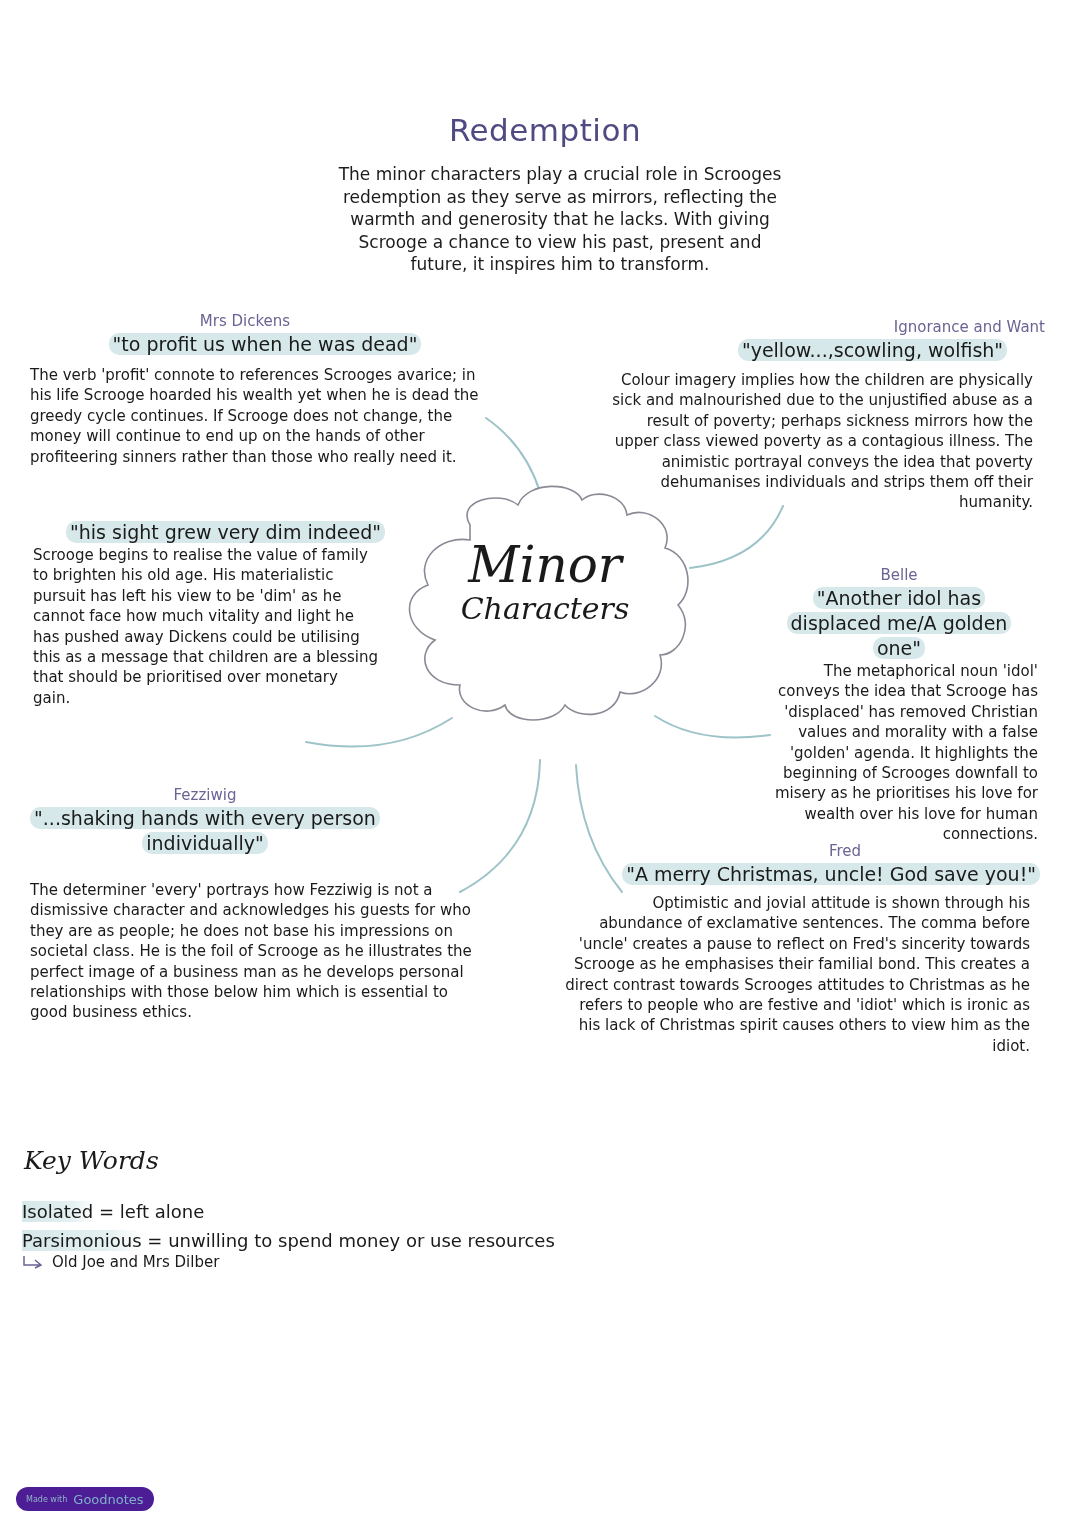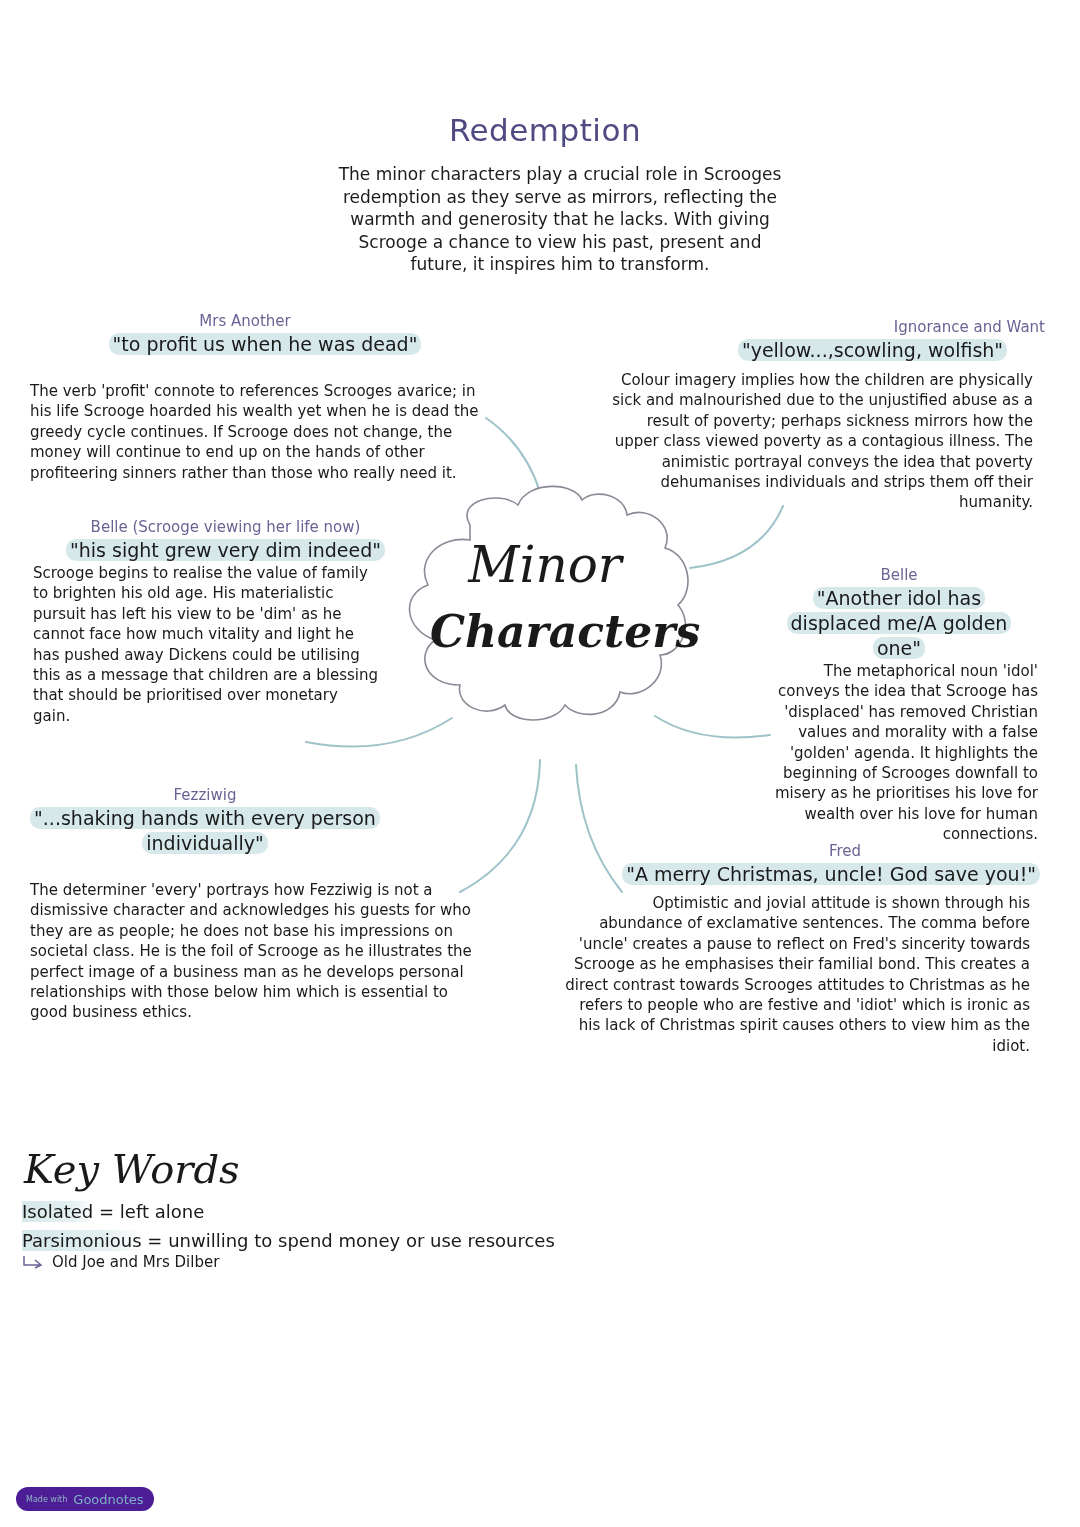--- a/index.html
+++ b/index.html
@@ -29,21 +29,21 @@
     .left { text-align: left; }
     .right { text-align: right; }
 
     .cloud-text {
       font-family: "DejaVu Serif", serif; font-style: italic; color: #1a1a1a;
       text-align: center; line-height: 1;
     }
 
     .kw-title {
       left: 24px; top: 1146px; font-family: "DejaVu Serif", serif; font-style: italic;
-      font-size: 40px; color: #1a1a1a;
+      font-size: 25px; color: #1a1a1a;
     }
     .kw-term { font-size: 18px; color: #1a1a1a; }
     .kw-term .hl { background: linear-gradient(90deg, #d6e8ea 0%, #e4f0f1 70%, rgba(255,255,255,0) 100%); }
     .kw-sub { font-size: 15px; color: #1a1a1a; margin-top: 2px; display: flex; align-items: center; gap: 8px; }
     .arrow-icon { width: 22px; height: 14px; display: inline-block; }
 
     .badge {
       left: 16px; top: 1487px; height: 24px; padding: 0 10px; border-radius: 12px;
       background: #4c1d95; display: flex; align-items: center; gap: 6px;
     }
@@ -82,41 +82,40 @@
              C 415 560, 440 535, 470 540
              Z"></path>
   </g>
 </svg>
 
 <div class="abs title">Redemption</div>
 <div class="abs intro">The minor characters play a crucial role in Scrooges redemption as they serve as mirrors, reflecting the warmth and generosity that he lacks. With giving Scrooge a chance to view his past, present and future, it inspires him to transform.</div>
 
 <div class="abs cloud-text" style="left:430px; top:540px; width:230px;">
   <div style="font-size:50px;">Minor</div>
-  <div style="font-size:44px; margin-top:20px;font-weight:bold;">Characters</div>
+  <div style="font-size:30px; margin-top:4px;">Characters</div>
 </div>
 
 <div class="abs" style="left:30px; top:312px; width:460px;">
-  <div class="name" style="width:430px;">Mrs Another</div>
+  <div class="name" style="width:430px;">Mrs Dickens</div>
   <div class="quote-wrap" style="width:470px; margin-top:2px;">
     <span class="quote">"to profit us when he was dead"</span>
   </div>
-  <div class="body-text left" style="margin-top:24px;">The verb 'profit' connote to references Scrooges avarice; in his life Scrooge hoarded his wealth yet when he is dead the greedy cycle continues. If Scrooge does not change, the money will continue to end up on the hands of other profiteering sinners rather than those who really need it.</div>
+  <div class="body-text left" style="margin-top:8px;">The verb 'profit' connote to references Scrooges avarice; in his life Scrooge hoarded his wealth yet when he is dead the greedy cycle continues. If Scrooge does not change, the money will continue to end up on the hands of other profiteering sinners rather than those who really need it.</div>
 </div>
 
 <div class="abs" style="left:600px; top:318px; width:433px;">
   <div class="name" style="margin-left:90px; width:355px;text-align:right;">Ignorance and Want</div>
   <div class="quote-wrap" style="margin-left:90px; width:365px; margin-top:2px;">
     <span class="quote">"yellow...,scowling, wolfish"</span>
   </div>
   <div class="body-text right" style="margin-top:7px;">Colour imagery implies how the children are physically sick and malnourished due to the unjustified abuse as a result of poverty; perhaps sickness mirrors how the upper class viewed poverty as a contagious illness. The animistic portrayal conveys the idea that poverty dehumanises individuals and strips them off their humanity.</div>
 </div>
 
 <div class="abs" style="left:33px; top:518px; width:345px;">
-  <div class="name" style="width:385px;">Belle (Scrooge viewing her life now)</div>
   <div class="quote-wrap" style="width:385px; margin-top:2px;">
     <span class="quote">"his sight grew very dim indeed"</span>
   </div>
   <div class="body-text left" style="">Scrooge begins to realise the value of family to brighten his old age. His materialistic pursuit has left his view to be 'dim' as he cannot face how much vitality and light he has pushed away Dickens could be utilising this as a message that children are a blessing that should be prioritised over monetary gain.</div>
 </div>
 
 <div class="abs" style="left:768px; top:566px; width:270px;">
   <div class="name" style="width:262px;">Belle</div>
   <div class="quote-wrap" style="width:262px; margin-top:2px;">
     <span class="quote">"Another idol has displaced me/A golden one"</span>

